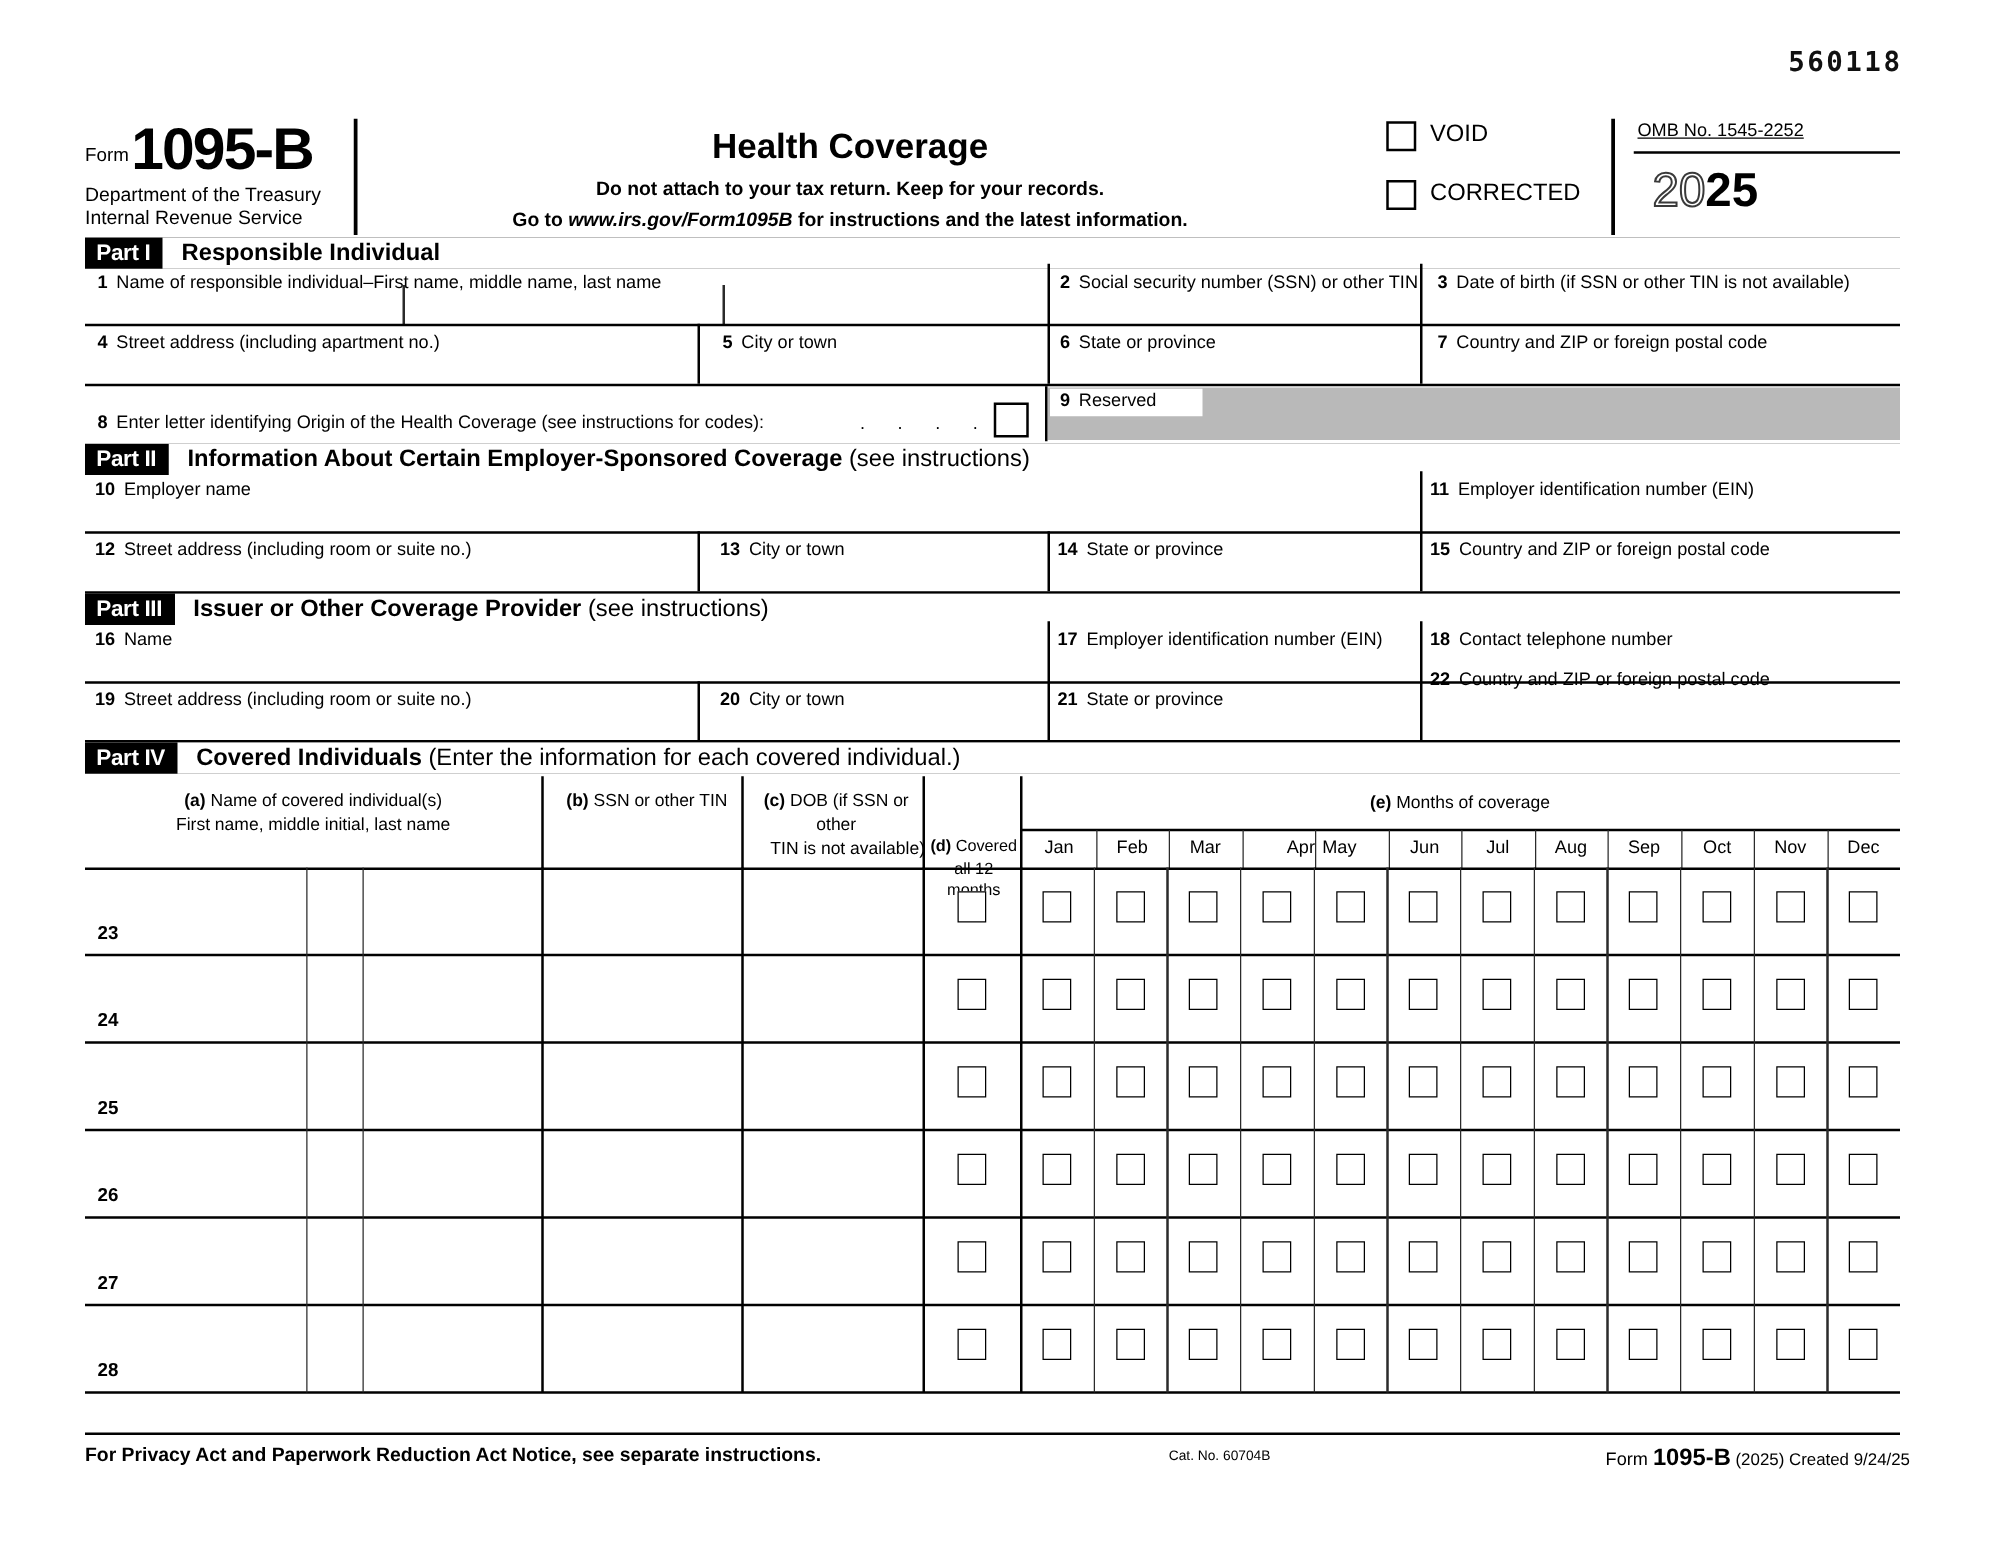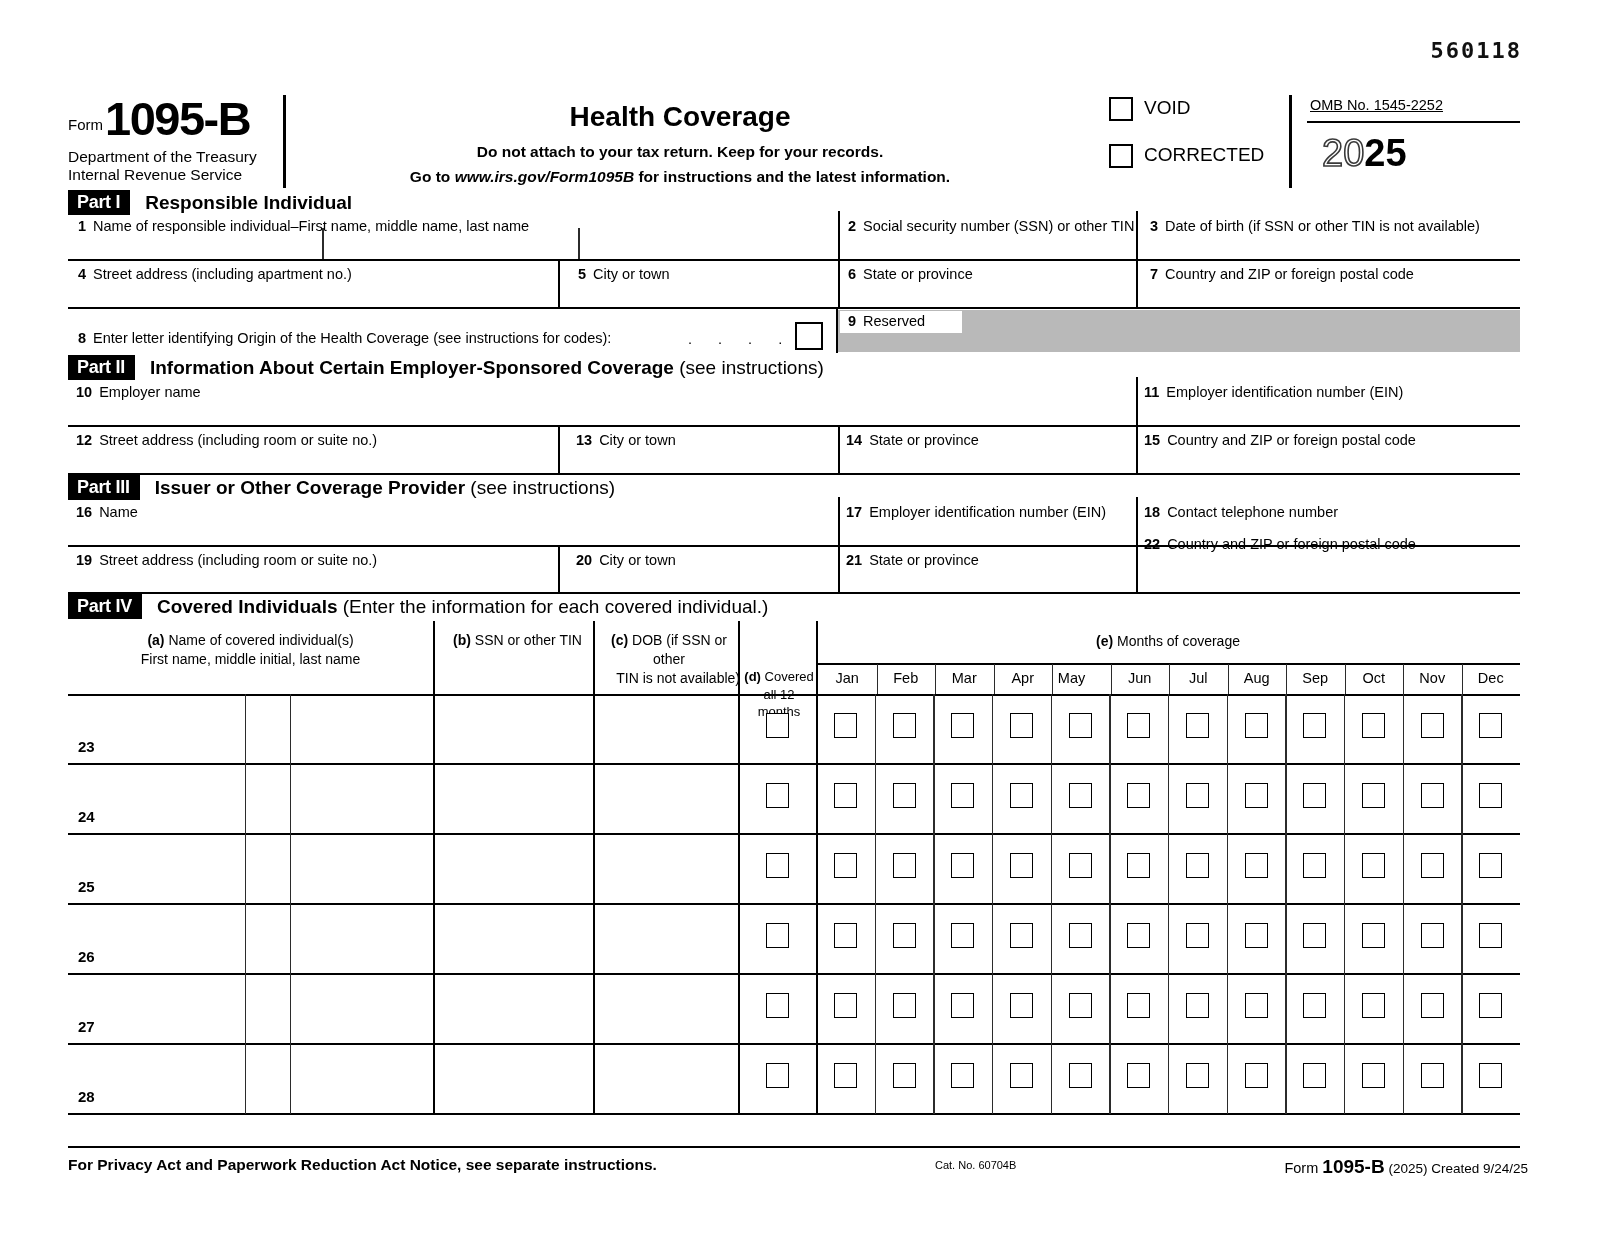--- a/index.html
+++ b/index.html
@@ -444,21 +444,21 @@
   <div class="rule-v" style="left:433px; top:621px; width:1.6px; height:74px;"></div>
   <div class="rule-v" style="left:593px; top:621px; width:1.6px; height:74px;"></div>
   <div class="rule-v" style="left:738px; top:621px; width:1.6px; height:74px;"></div>
   <div class="rule-v" style="left:816px; top:621px; width:1.6px; height:74px;"></div>
 
   <div class="rule-h" style="left:816px; top:663px; width:704px; height:1.6px;"></div>
 
   <div class="month-lbl" style="left:818px;  top:670px; width:58.5px;">Jan</div>
   <div class="month-lbl" style="left:876.5px; top:670px; width:58.5px;">Feb</div>
   <div class="month-lbl" style="left:935px;  top:670px; width:58.5px;">Mar</div>
-  <div class="month-lbl" style="left:993.5px; top:670px; width:58.5px;">Apr</div>
+  <div class="month-lbl" style="left:993.5px; top:670px; width:58.5px;text-align:right;">Apr</div>
   <div class="month-lbl" style="left:1052px; top:670px; width:39px;">May</div>
   <div class="month-lbl" style="left:1110.5px;top:670px; width:58.5px;">Jun</div>
   <div class="month-lbl" style="left:1169px; top:670px; width:58.5px;">Jul</div>
   <div class="month-lbl" style="left:1227.5px;top:670px; width:58.5px;">Aug</div>
   <div class="month-lbl" style="left:1286px; top:670px; width:58.5px;">Sep</div>
   <div class="month-lbl" style="left:1344.5px;top:670px; width:58.5px;">Oct</div>
   <div class="month-lbl" style="left:1403px; top:670px; width:58.5px;">Nov</div>
   <div class="month-lbl" style="left:1461.5px;top:670px; width:58.5px;">Dec</div>
 
   <div class="rule-v thin" style="left:876.5px; top:664px; width:1.3px; height:31px;"></div>

